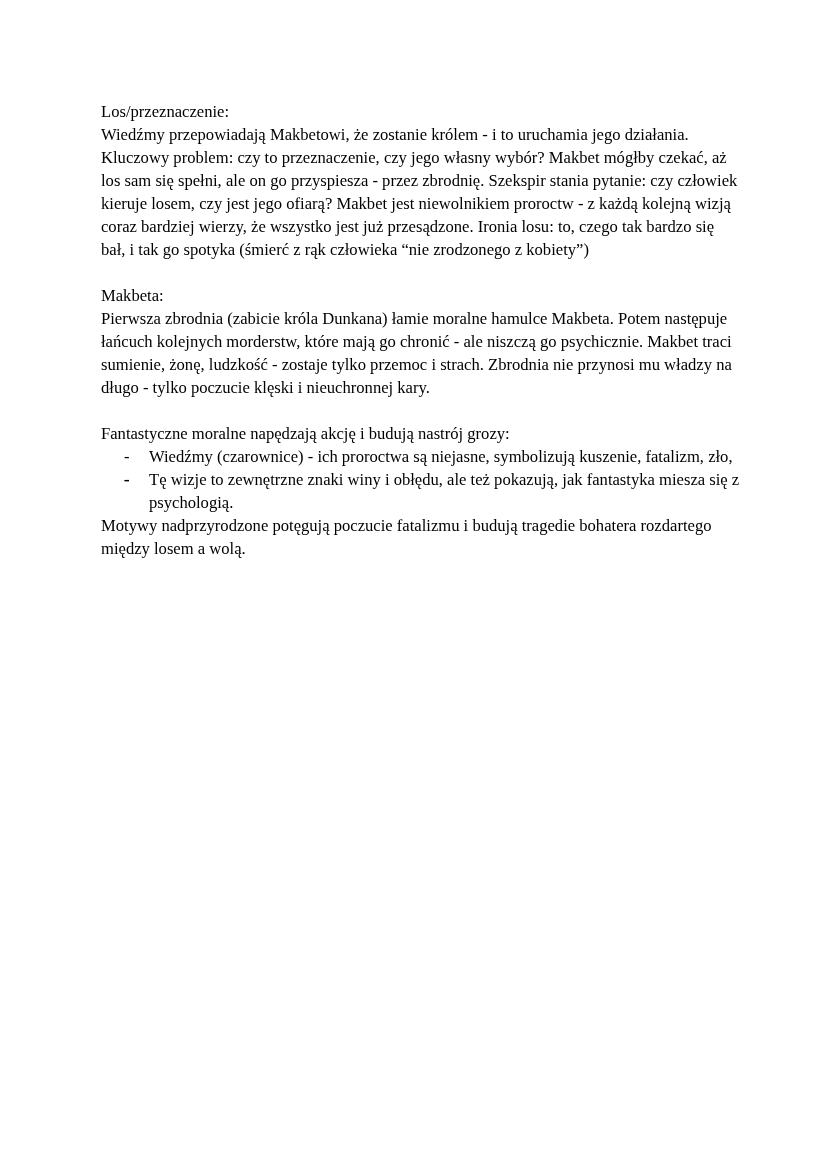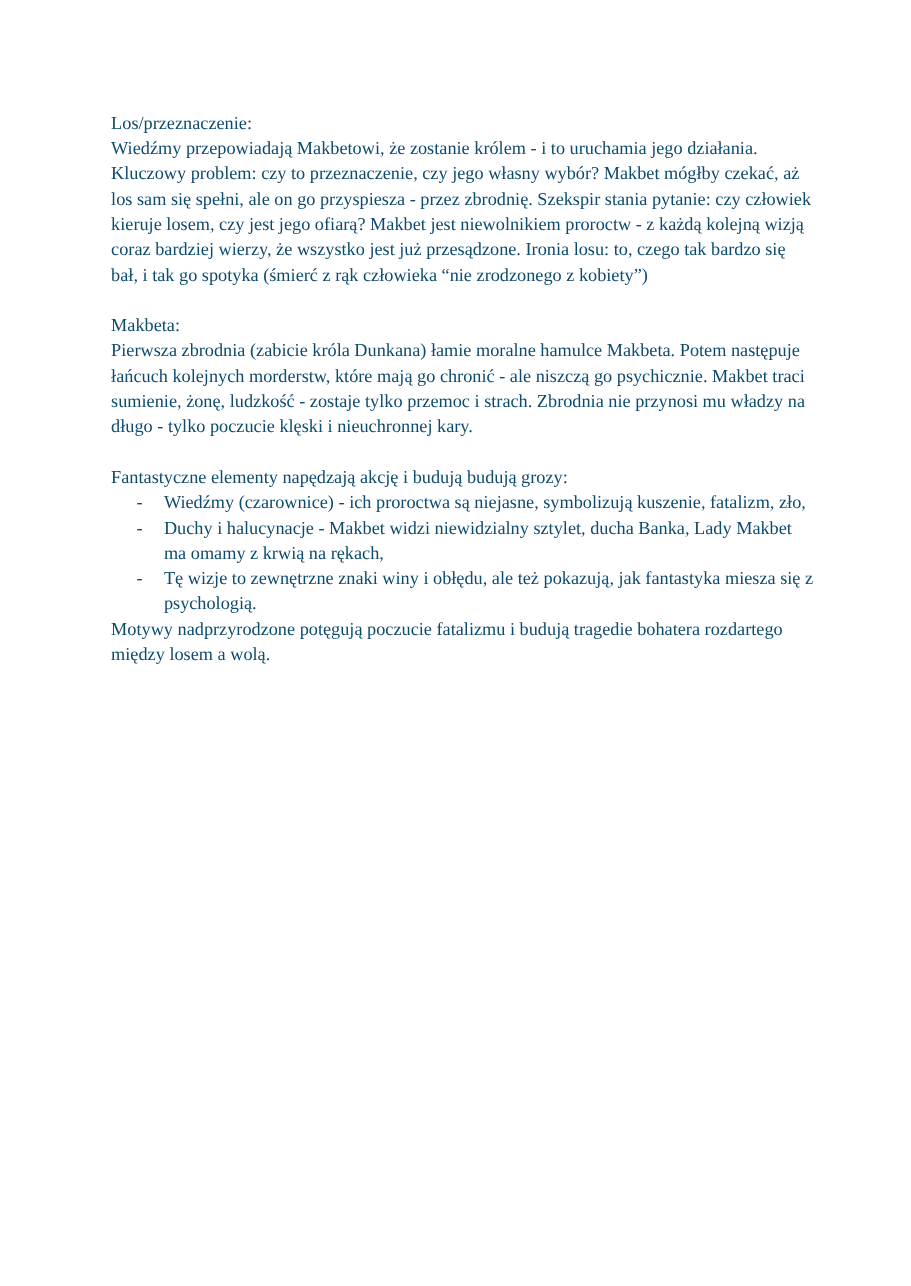--- a/index.html
+++ b/index.html
@@ -14,21 +14,21 @@
       overflow: hidden;
     }
     .page {
       position: absolute;
       left: 101px;
       top: 100px;
       width: 640px;
       font-family: "Liberation Serif", "DejaVu Serif", serif;
       font-size: 16.6px;
       line-height: 23px;
-      color: #0c4a6e;
+      color: #000000;
     }
     .section { margin: 0 0 23px 0; }
     .section:last-child { margin-bottom: 0; }
     .heading, .para { display: block; margin: 0; }
     ul.bullets {
       list-style: none;
       margin: 0;
       padding: 0;
     }
     ul.bullets li {
@@ -50,29 +50,28 @@
     <span class="heading">Los/przeznaczenie:</span>
     <span class="para">Wiedźmy przepowiadają Makbetowi, że zostanie królem - i to uruchamia jego działania. Kluczowy problem: czy to przeznaczenie, czy jego własny wybór? Makbet mógłby czekać, aż los sam się spełni, ale on go przyspiesza - przez zbrodnię. Szekspir stania pytanie: czy człowiek kieruje losem, czy jest jego ofiarą? Makbet jest niewolnikiem proroctw - z każdą kolejną wizją coraz bardziej wierzy, że wszystko jest już przesądzone. Ironia losu: to, czego tak bardzo się bał, i tak go spotyka (śmierć z rąk człowieka “nie zrodzonego z kobiety”)</span>
   </div>
 
   <div class="section">
     <span class="heading">Makbeta:</span>
     <span class="para">Pierwsza zbrodnia (zabicie króla Dunkana) łamie moralne hamulce Makbeta. Potem następuje łańcuch kolejnych morderstw, które mają go chronić - ale niszczą go psychicznie. Makbet traci sumienie, żonę, ludzkość - zostaje tylko przemoc i strach. Zbrodnia nie przynosi mu władzy na długo - tylko poczucie klęski i nieuchronnej kary.</span>
   </div>
 
   <div class="section">
-    <span class="para">Fantastyczne elementy napędzają akcję i budują budują grozy:</span>
+    <span class="para">Fantastyczne moralne napędzają akcję i budują nastrój grozy:</span>
     <ul class="bullets">
       <li>
         <span class="dash">-</span>
         <span>Wiedźmy (czarownice) - ich proroctwa są niejasne, symbolizują kuszenie, fatalizm, zło,</span>
       </li>
       <li>
         <span class="dash">-</span>
-        <span>Duchy i halucynacje - Makbet widzi niewidzialny sztylet, ducha Banka, Lady Makbet ma omamy z krwią na rękach,</span>
       </li>
       <li>
         <span class="dash">-</span>
         <span>Tę wizje to zewnętrzne znaki winy i obłędu, ale też pokazują, jak fantastyka miesza się z psychologią.</span>
       </li>
     </ul>
     <span class="para">Motywy nadprzyrodzone potęgują poczucie fatalizmu i budują tragedie bohatera rozdartego między losem a wolą.</span>
   </div>
 
 </div>

